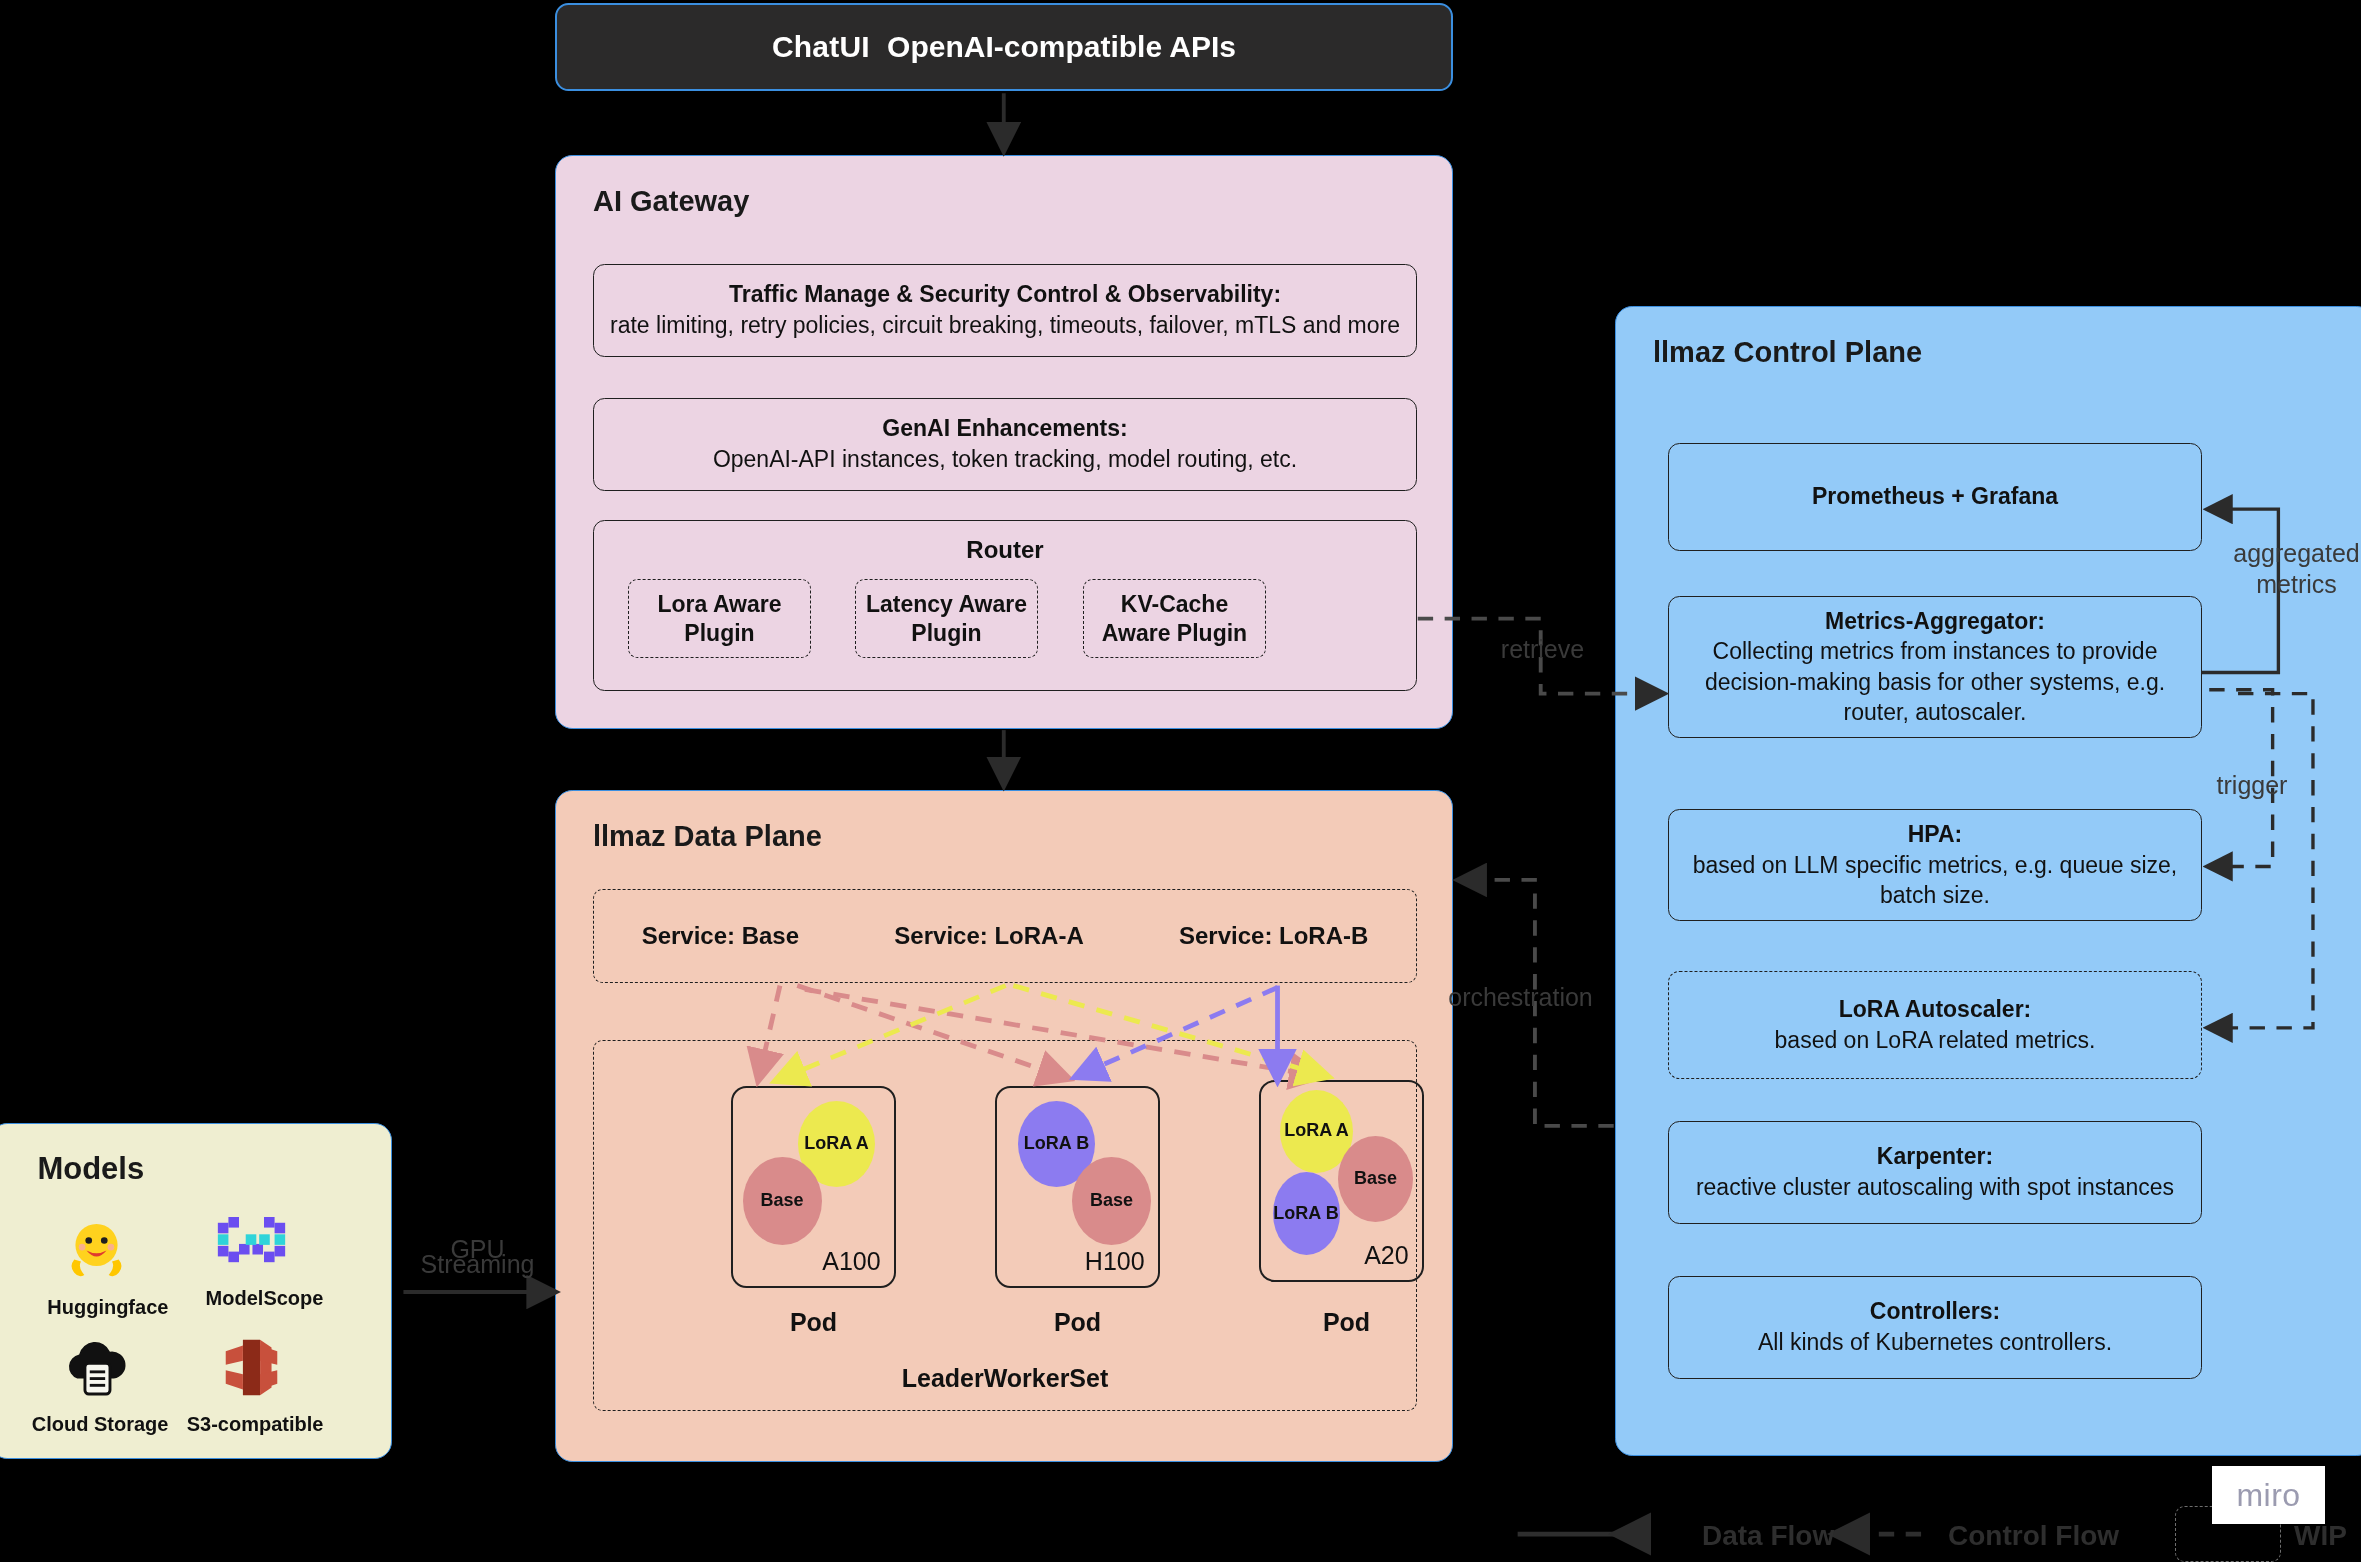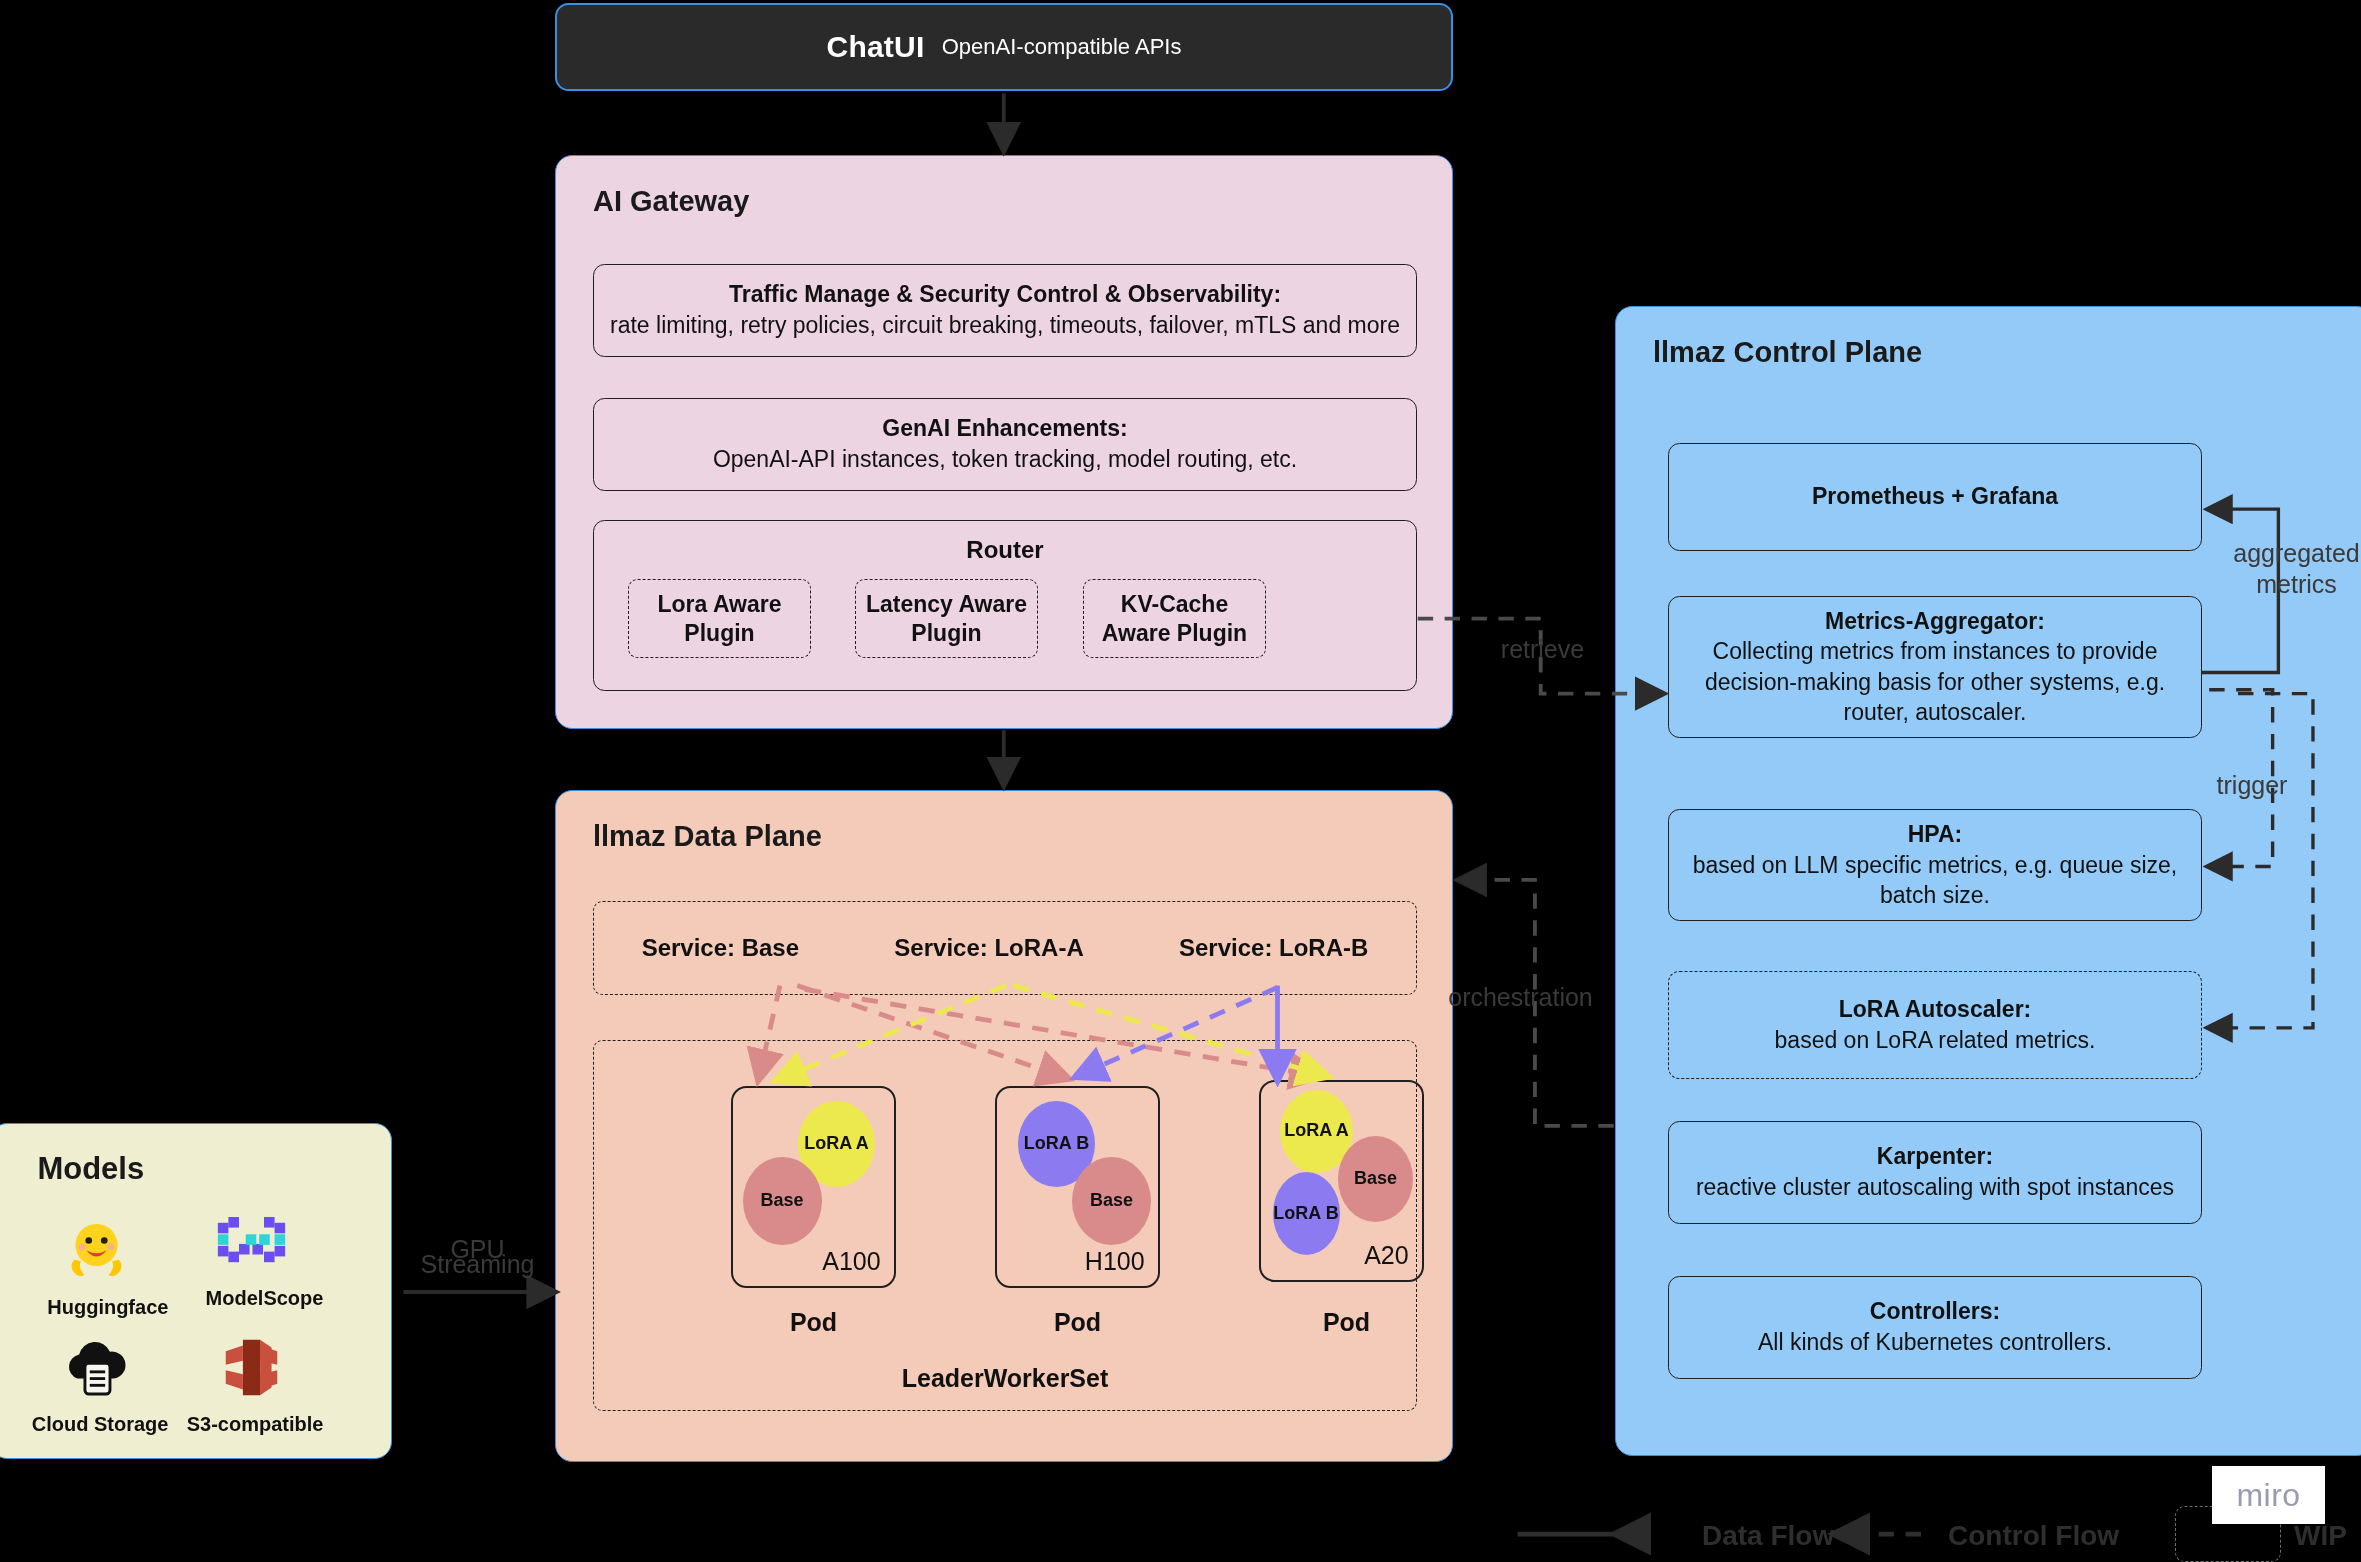--- a/index.html
+++ b/index.html
@@ -17,21 +17,21 @@
   #chatui {
     left: 555px; top: 2.9px; width: 898px; height: 88px;
     background: #2b2a2a;
     border: 2.9px solid #3b8fe0;
     border-radius: 13.4px;
     display: flex; align-items: center; justify-content: center;
     gap: 17.3px;
     color: #fff;
   }
   #chatui .t1 { font-size: 30px; font-weight: bold; letter-spacing: 0.2px; }
-  #chatui .t2 { font-size: 22px; font-weight: 400; }
+  #chatui .t2 { font-size: 30px; font-weight: 700; }
 
   
   .panel { border-radius: 17.3px; }
   #gateway {
     left: 555px; top: 155px; width: 898px; height: 574px;
     background: #ecd4e3;
     border: 1.9px solid #3b8fe0;
   }
   #dataplane {
     left: 555px; top: 790px; width: 898px; height: 672px;
@@ -95,21 +95,20 @@
   #cp-lora  { left: 1668px; top: 971px; width: 534px; height: 108px; }
   #cp-karp  { left: 1668px; top: 1121px; width: 534px; height: 103px; }
   #cp-ctrl  { left: 1668px; top: 1276px; width: 534px; height: 103px; }
 
   
   #dp-services {
     left: 593px; top: 889px; width: 824px; height: 94px;
     border: 1.9px dashed #1f1f1f; border-radius: 9.6px;
     display: flex; align-items: center; justify-content: space-around;
     position: absolute;
-    margin-top: 12px;
   }
   #dp-services .svc { font-size: 24px; font-weight: bold; color: #111; }
 
   #dp-lws {
     left: 593px; top: 1040px; width: 824px; height: 371px;
     border: 1.9px dashed #1f1f1f; border-radius: 9.6px;
     position: absolute;
   }
   #lws-label {
     position: absolute; left: 0; bottom: 17.3px; width: 100%;

